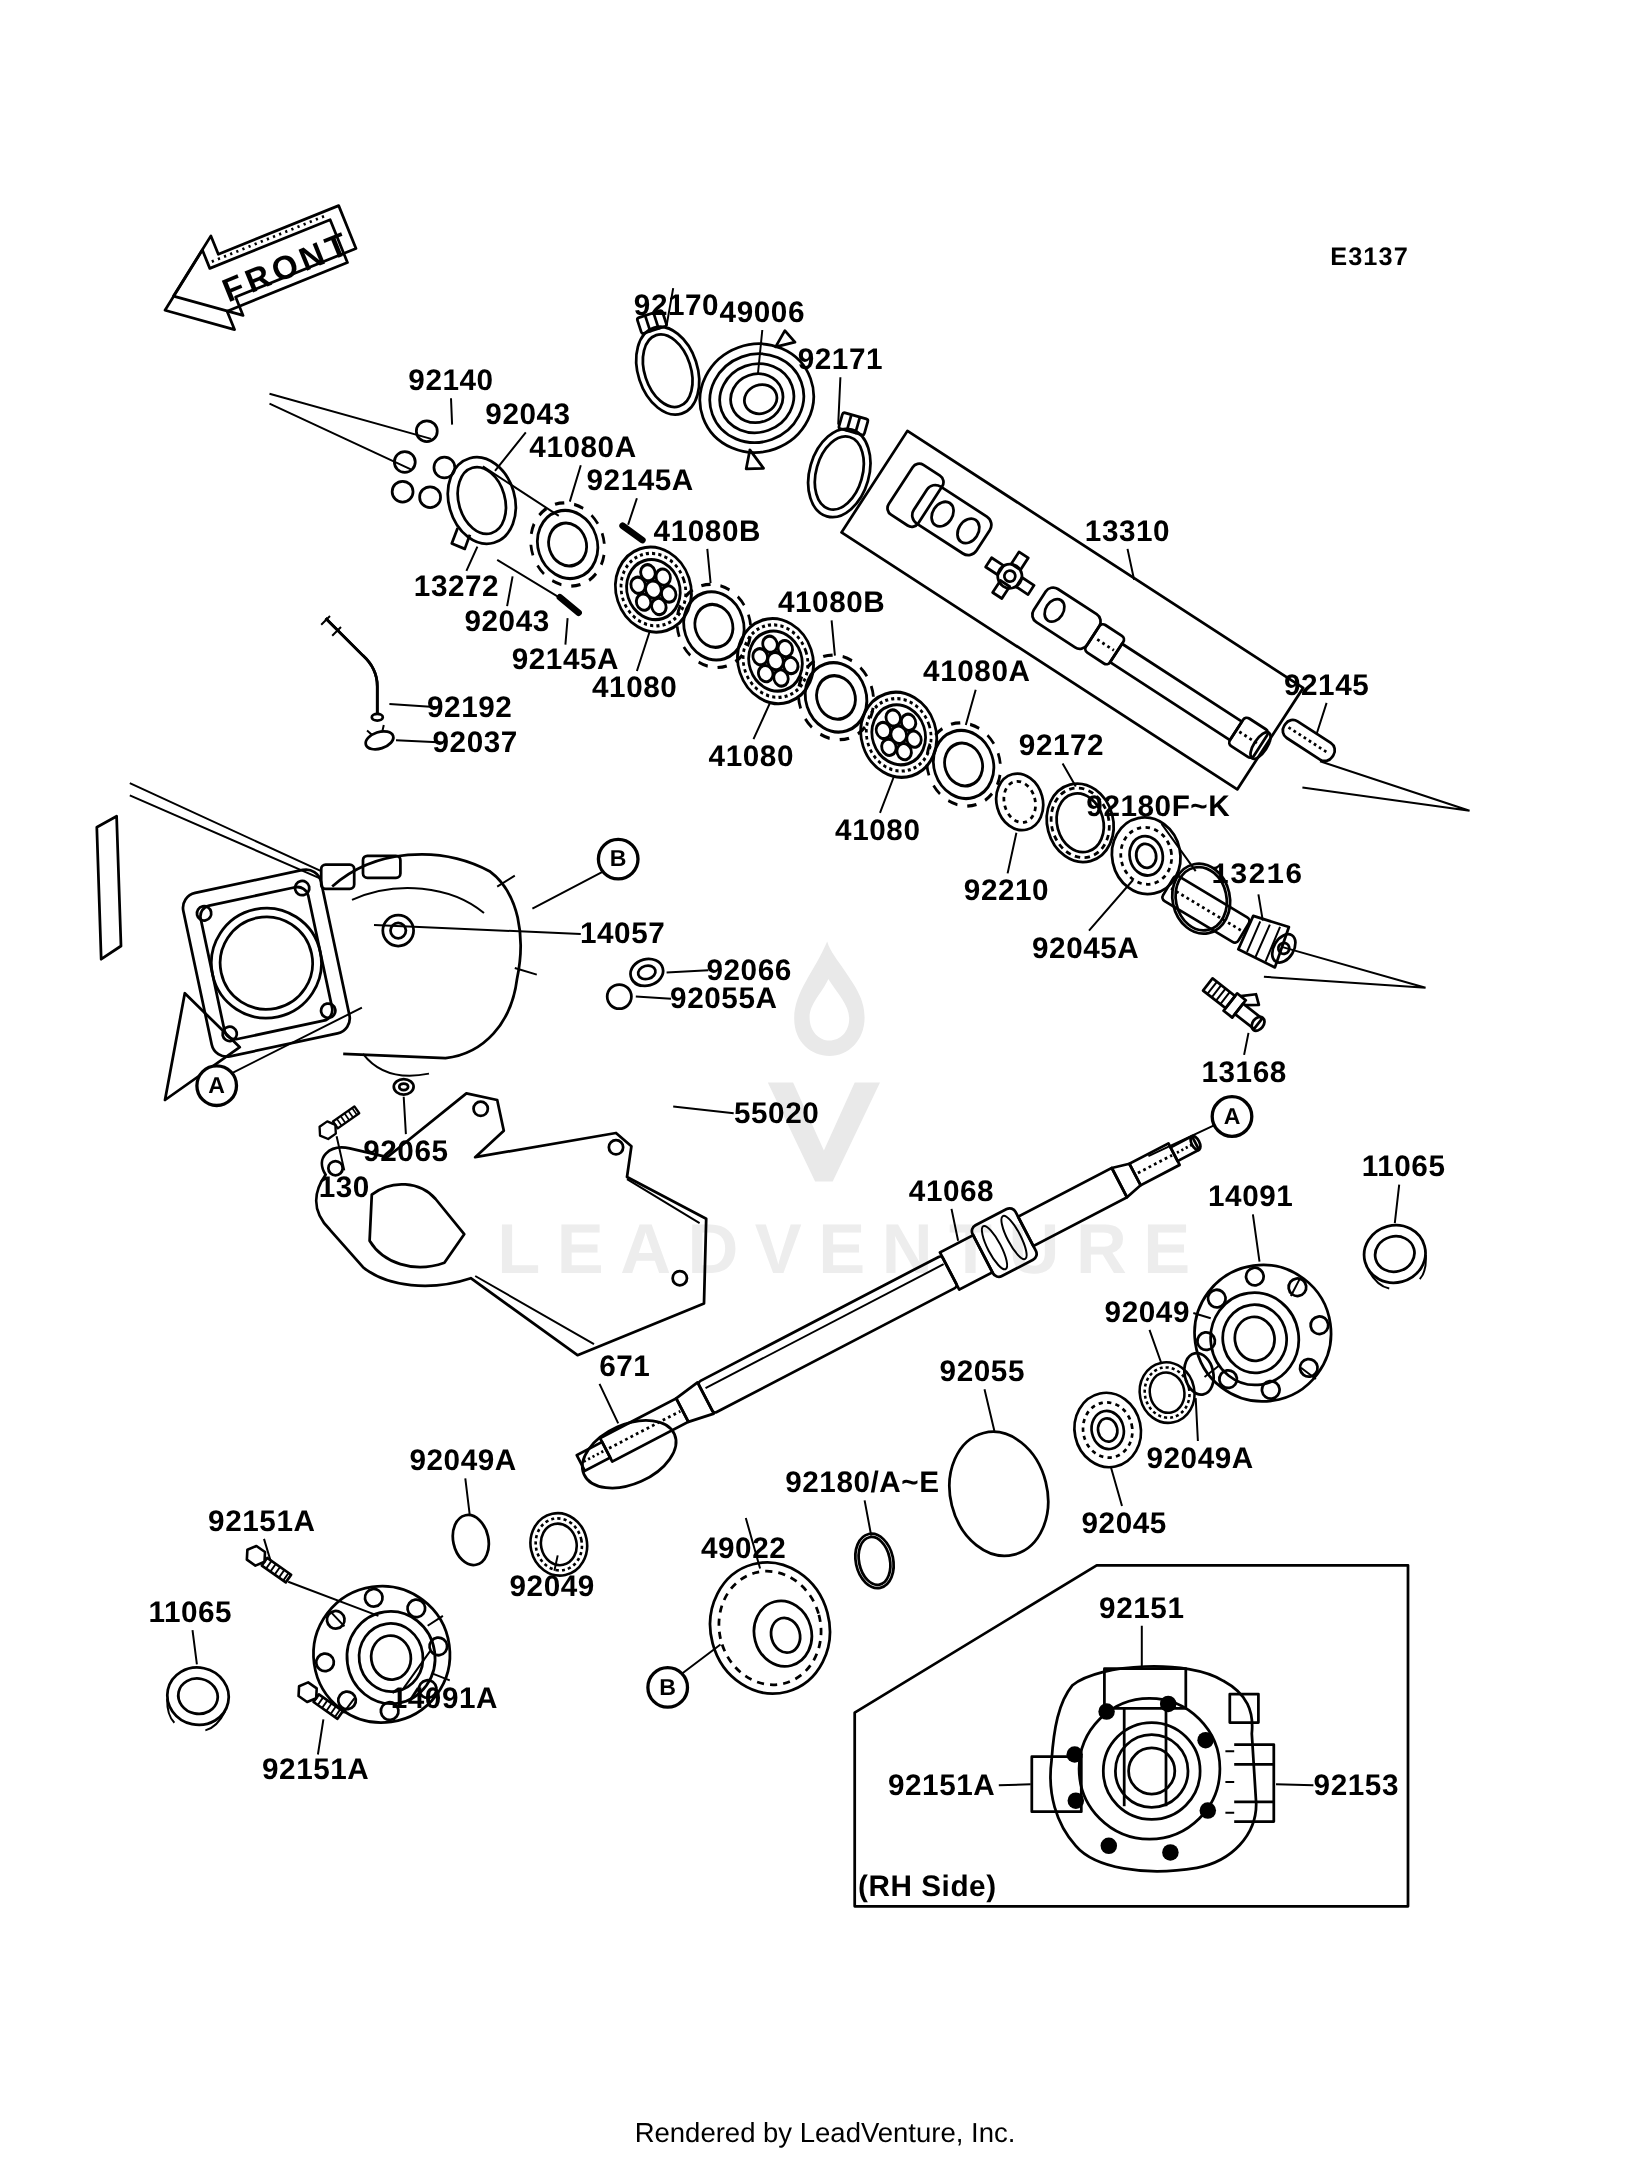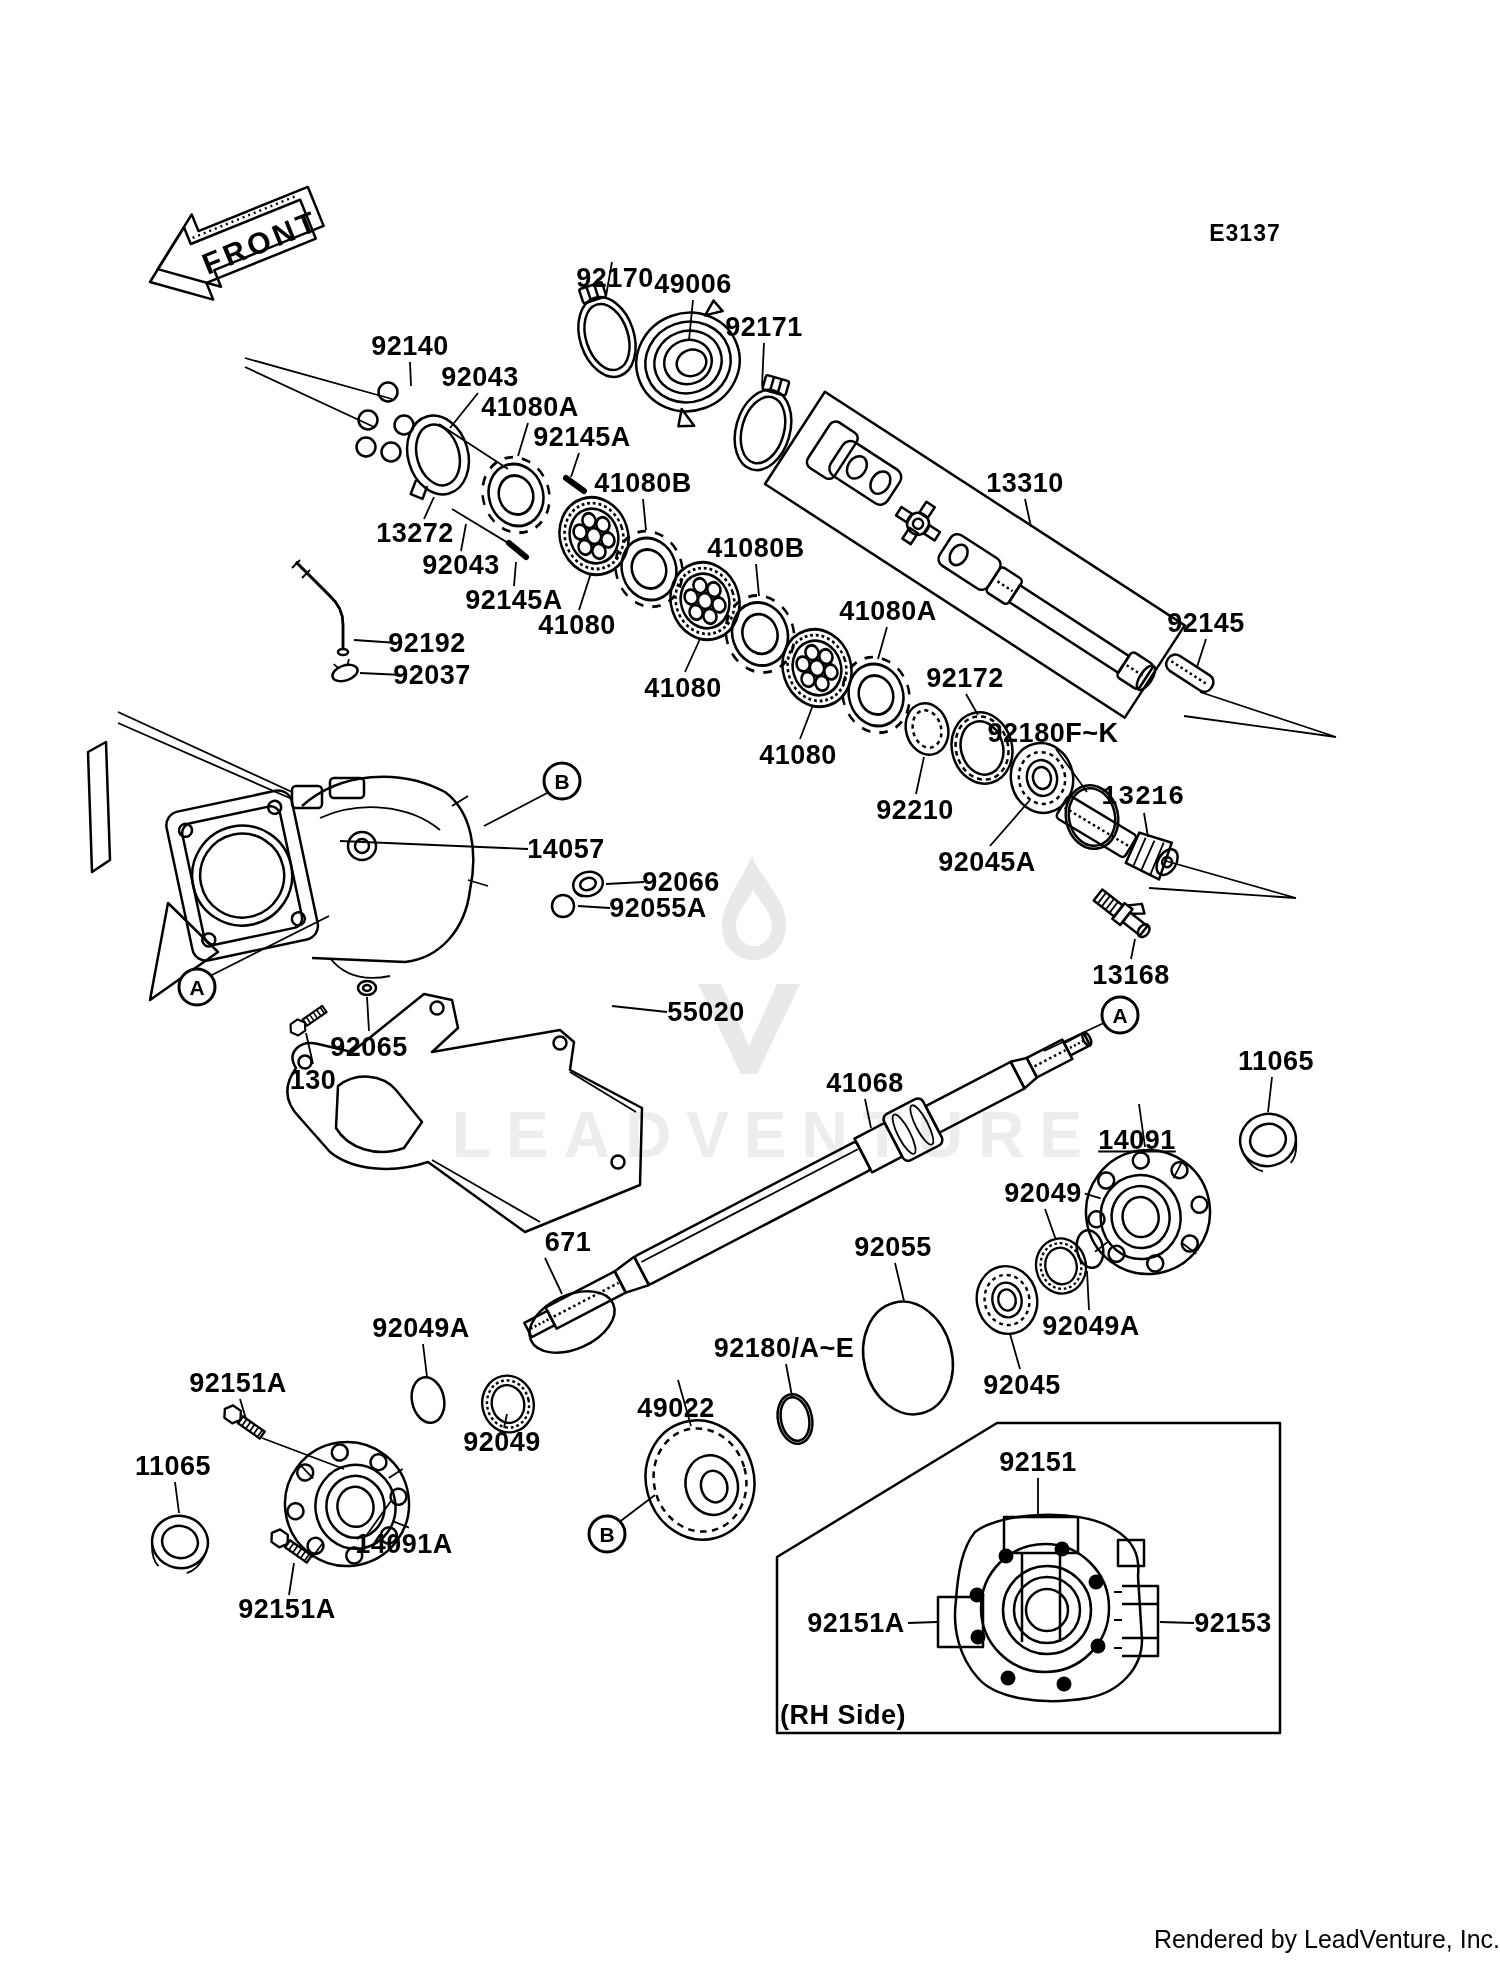--- a/index.html
+++ b/index.html
@@ -14,21 +14,21 @@
   svg.art text{stroke:none;fill:#000;}
   .wmtext{position:absolute;left:452px;top:1098px;font-weight:bold;font-size:64px;
           letter-spacing:15px;color:#ededed;white-space:nowrap;z-index:0;}
   .plabel{position:absolute;transform:translate(-50%,-50%);font-weight:bold;font-size:27px;
           line-height:1;white-space:nowrap;color:#000;z-index:3;letter-spacing:0.5px;}
   .callout{position:absolute;width:33px;height:33px;border:3px solid #000;border-radius:50%;
            transform:translate(-50%,-50%);display:flex;align-items:center;justify-content:center;
            font-weight:bold;font-size:21px;background:#fff;z-index:3;}
   .code{position:absolute;transform:translate(-50%,-50%);left:1245px;top:233px;
         font-weight:bold;font-size:23px;letter-spacing:1px;z-index:3;}
-  .footer{position:absolute;left:0;right:0;top:1925px;text-align:right;font-size:25px;color:#000;z-index:3;}
+  .footer{position:absolute;left:0;right:0;top:1925px;text-align:center;font-size:25px;color:#000;z-index:3;}
 </style>
 </head>
 <body>
 
 <div class="page">
 
   <div class="wmtext">LEADVENTURE</div>
 
   <svg class="art" viewBox="0 0 1500 1962">
     <defs>
@@ -386,21 +386,21 @@
       <div class="plabel" style="left: 1143px; top: 797px; font-family: Liberation Mono, monospace;">13216</div>
       <div class="plabel" style="left: 566px; top: 849px;">14057</div>
       <div class="plabel" style="left: 681px; top: 882px;">92066</div>
       <div class="plabel" style="left: 658px; top: 908px;">92055A</div>
       <div class="plabel" style="left: 987px; top: 862px;">92045A</div>
       <div class="plabel" style="left: 1131px; top: 975px;">13168</div>
       <div class="plabel" style="left: 706px; top: 1012px;">55020</div>
       <div class="plabel" style="left: 369px; top: 1047px;">92065</div>
       <div class="plabel" style="left: 313px; top: 1080px;">130</div>
       <div class="plabel" style="left: 865px; top: 1083px;">41068</div>
-      <div class="plabel" style="left: 1137px; top: 1140px; text-decoration: underline;">14091</div>
+      <div class="plabel" style="left: 1137px; top: 1088px;">14091</div>
       <div class="plabel" style="left: 1276px; top: 1061px;">11065</div>
       <div class="plabel" style="left: 1043px; top: 1193px;">92049</div>
       <div class="plabel" style="left: 568px; top: 1242px;">671</div>
       <div class="plabel" style="left: 893px; top: 1247px;">92055</div>
       <div class="plabel" style="left: 1091px; top: 1326px;">92049A</div>
       <div class="plabel" style="left: 1022px; top: 1385px;">92045</div>
       <div class="plabel" style="left: 421px; top: 1328px;">92049A</div>
       <div class="plabel" style="left: 238px; top: 1383px;">92151A</div>
       <div class="plabel" style="left: 784px; top: 1348px;">92180/A~E</div>
       <div class="plabel" style="left: 676px; top: 1364px; margin-top: 44px;">49022</div>

